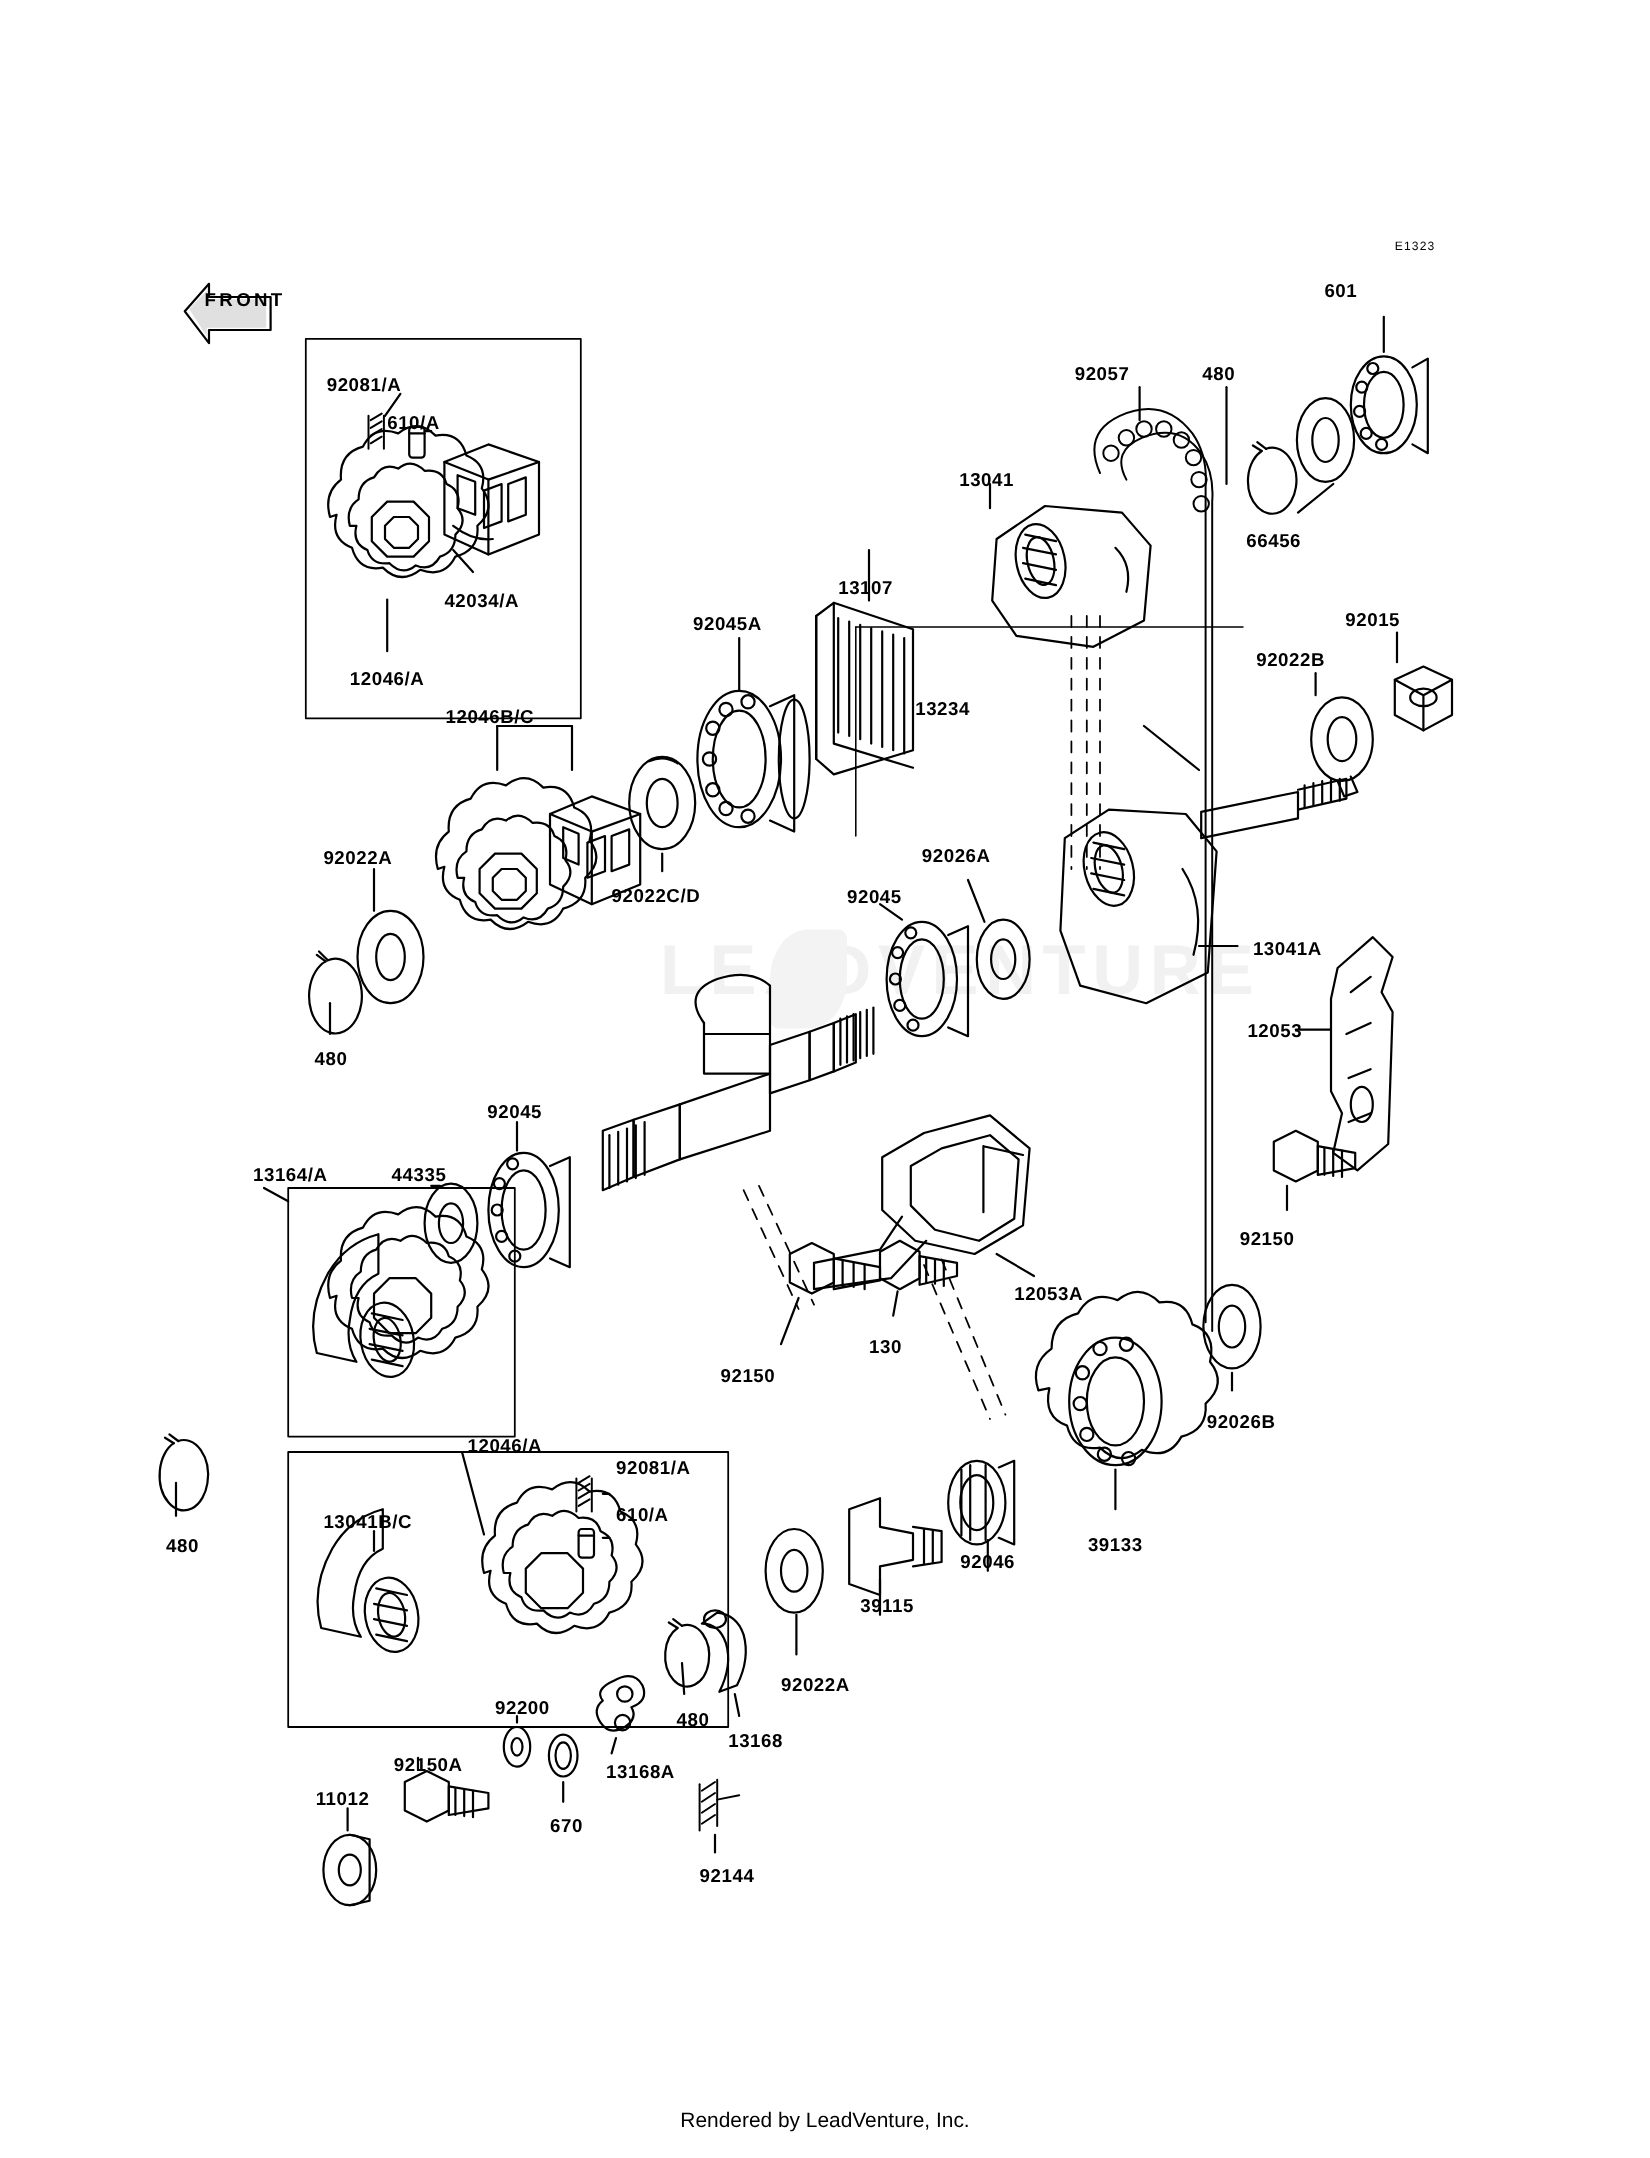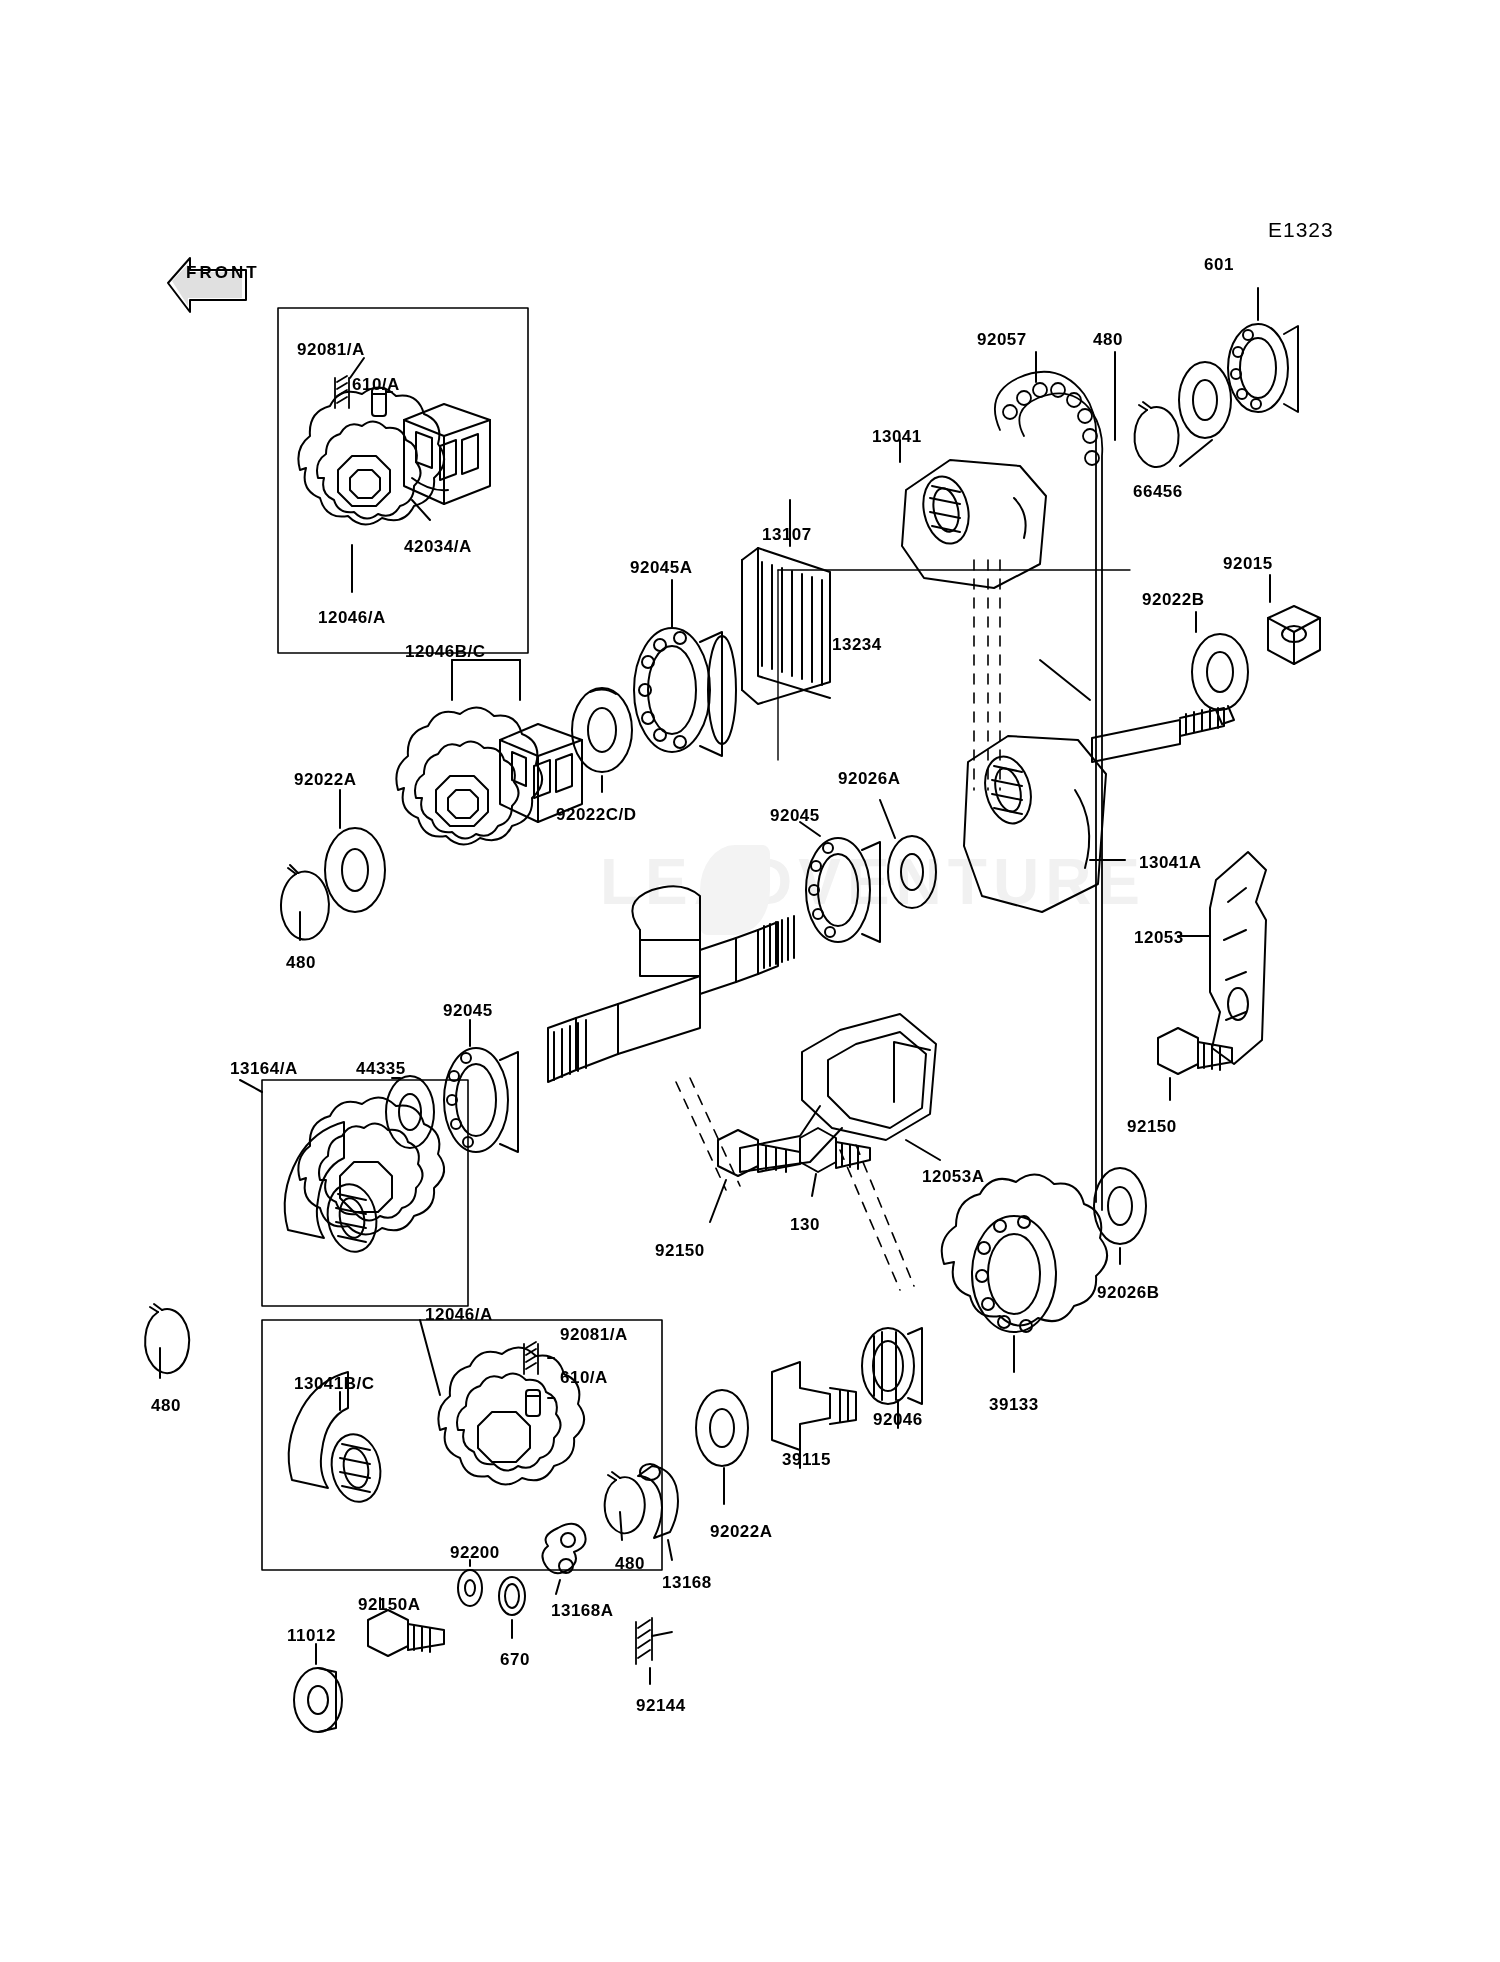--- a/index.html
+++ b/index.html
@@ -21,21 +21,21 @@
   .label {
     position: absolute;
     font-size: 17px;
     font-weight: bold;
     letter-spacing: 0.5px;
     white-space: nowrap;
     color: #000;
   }
   .code {
     position: absolute;
-    font-size: 21px;
+    font-size: 11px;
     font-weight: normal;
     letter-spacing: 1px;
     white-space: nowrap;
     color: #000;
   }
   .footer {
     position: absolute;
     left: 0;
     right: 0;
     bottom: 22px;
@@ -571,13 +571,14 @@
   <div class="label" style="left:710px;  top:1522px;">92022A</div>
   <div class="label" style="left:450px;  top:1543px;">92200</div>
   <div class="label" style="left:615px;  top:1554px;">480</div>
   <div class="label" style="left:662px;  top:1573px;">13168</div>
   <div class="label" style="left:358px;  top:1595px;">92150A</div>
   <div class="label" style="left:551px;  top:1601px;">13168A</div>
   <div class="label" style="left:287px;  top:1626px;">11012</div>
   <div class="label" style="left:500px;  top:1650px;text-align:center;">670</div>
   <div class="label" style="left:636px;  top:1696px;">92144</div>
 
+  <div class="footer">Rendered by LeadVenture, Inc.</div>
 </div>
 
 </body></html>

